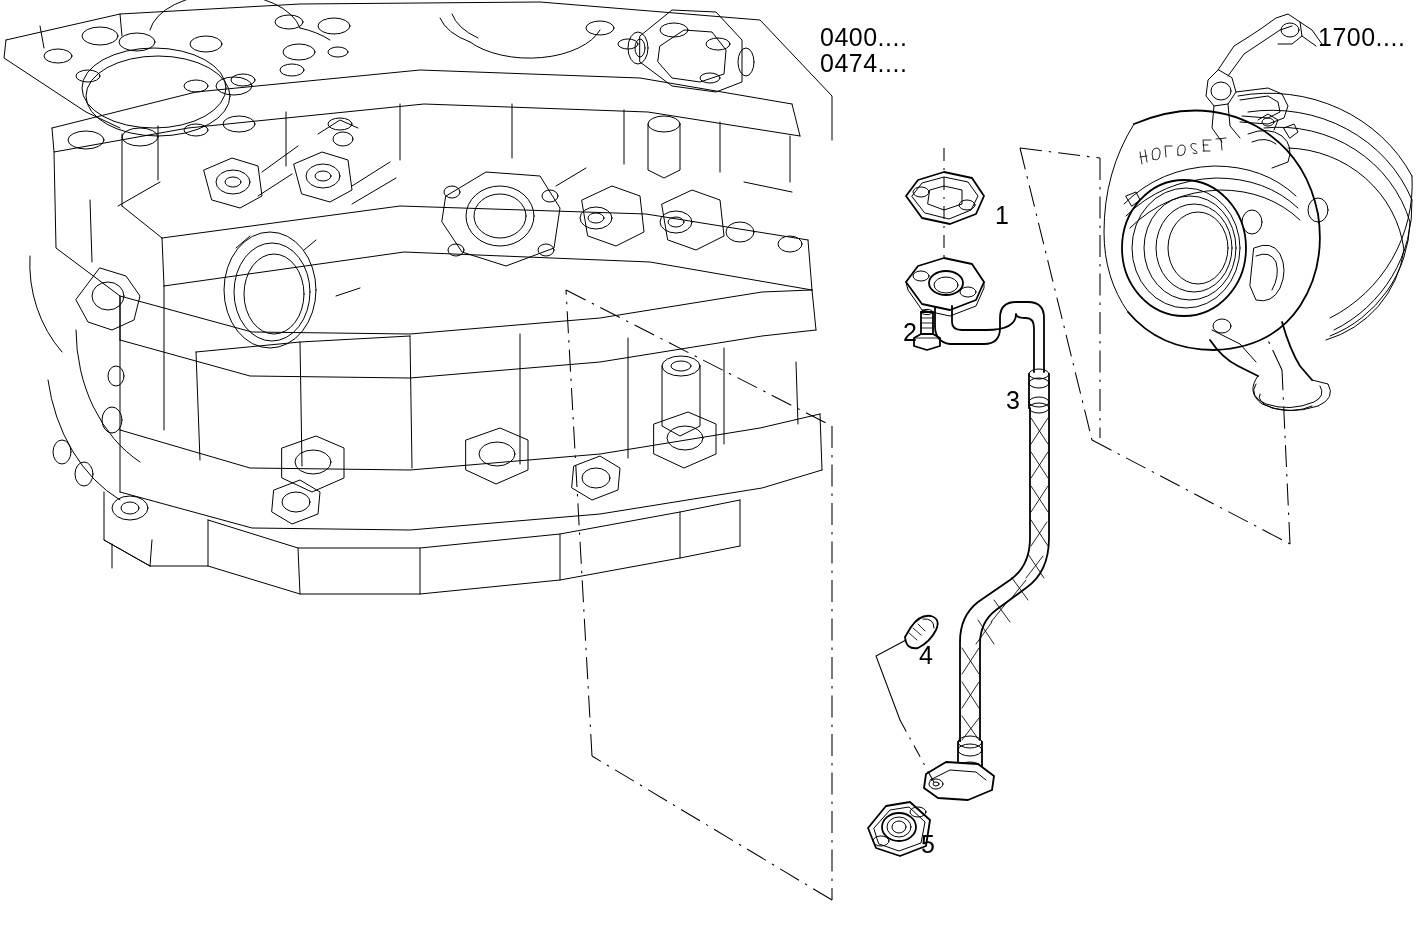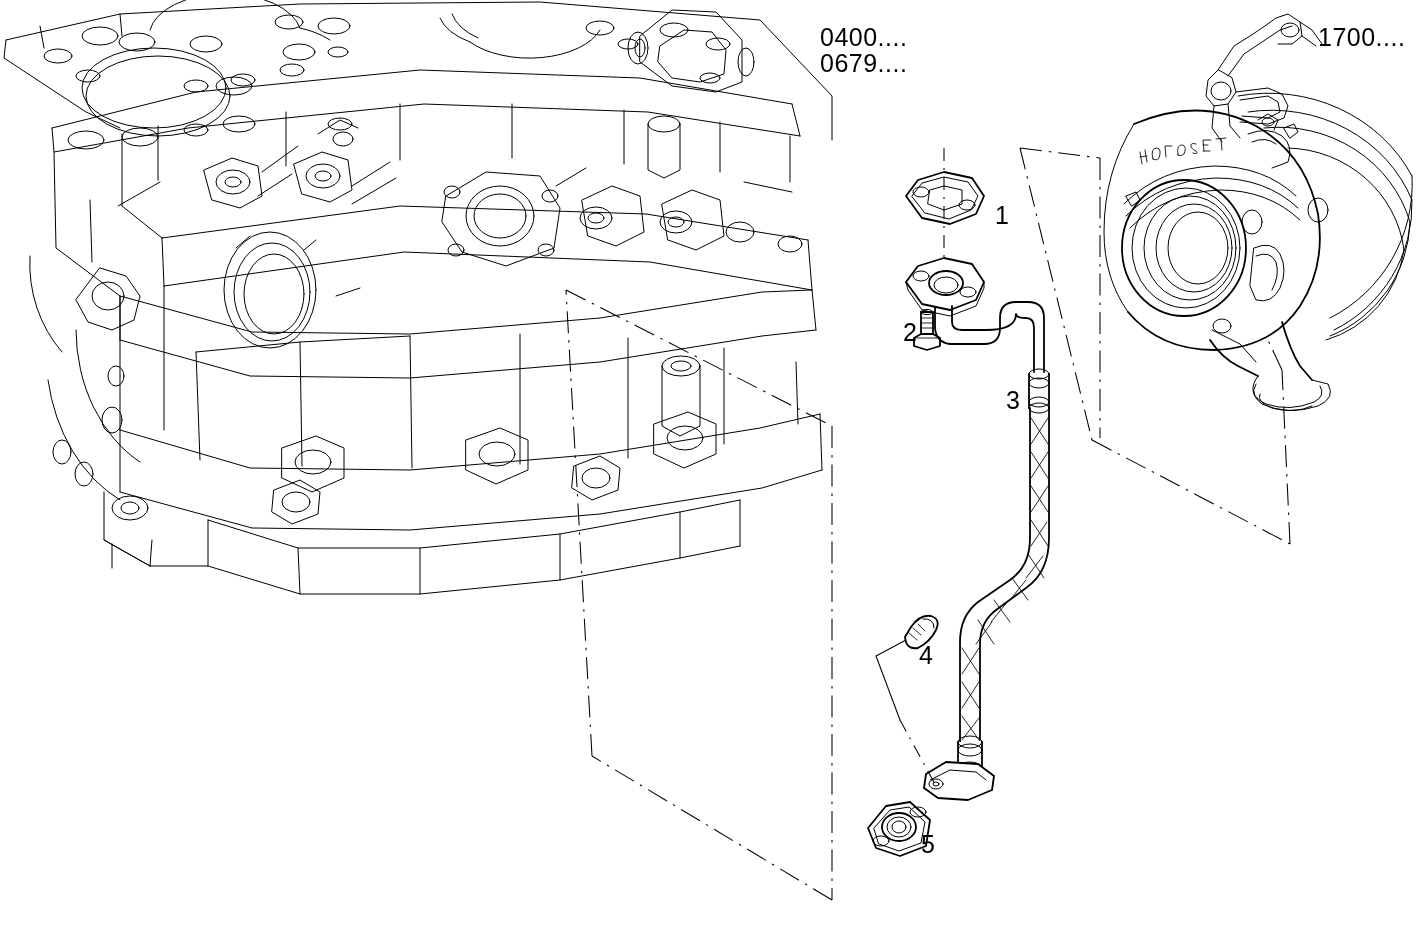--- a/index.html
+++ b/index.html
@@ -484,21 +484,21 @@
       <path class="ln-thin" d="M 1258 376 Q 1246 392 1262 404 Q 1288 416 1318 406 Q 1336 398 1328 384 L 1312 380"></path>
       <path class="ln-thin" d="M 1256 384 Q 1248 396 1266 404 Q 1290 412 1314 402 Q 1326 396 1320 386"></path>
       <path class="ln-thin" d="M 1260 394 Q 1256 402 1272 408 Q 1294 414 1312 406"></path>
       <ellipse class="ln-thin" cx="1222" cy="326" rx="9" ry="7"></ellipse>
       <path class="ln-thin" d="M 1212 330 L 1240 344 L 1256 362"></path>
     </g>
 
   </svg>
 
   <div class="grouplabel" style="left:820px; top:22px;">0400....</div>
-  <div class="grouplabel" style="left:820px; top:48px;">0679....</div>
+  <div class="grouplabel" style="left:820px; top:48px;">0474....</div>
   <div class="grouplabel" style="left:1318px; top:22px;">1700....</div>
 
   <div class="callout" style="left:995px; top:203px;">1</div>
   <div class="callout" style="left:903px; top:320px;">2</div>
   <div class="callout" style="left:1006px; top:388px;">3</div>
   <div class="callout" style="left:919px; top:643px;">4</div>
   <div class="callout" style="left:921px; top:832px;">5</div>
 
 </div>
 

